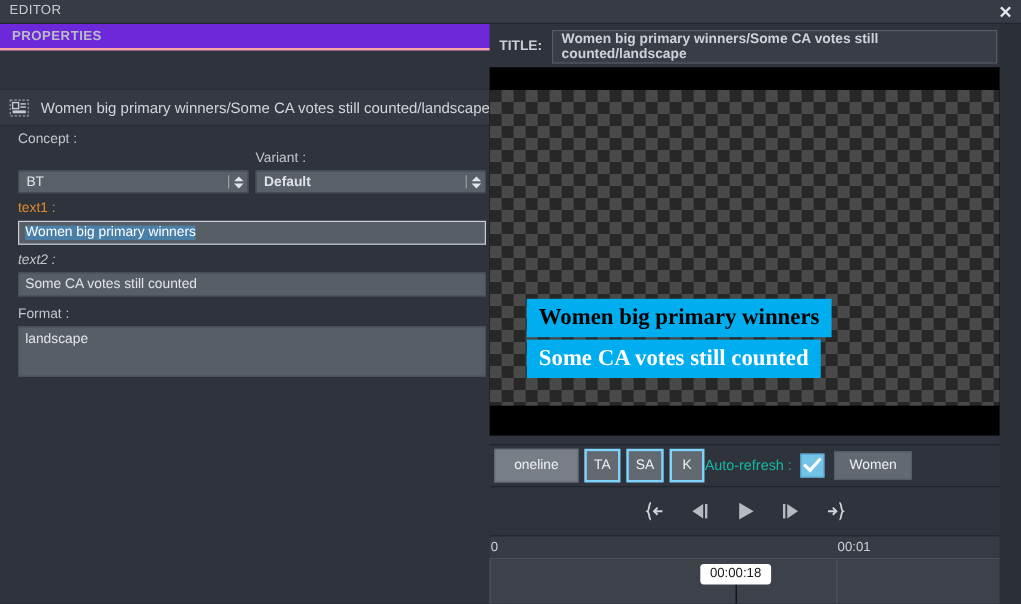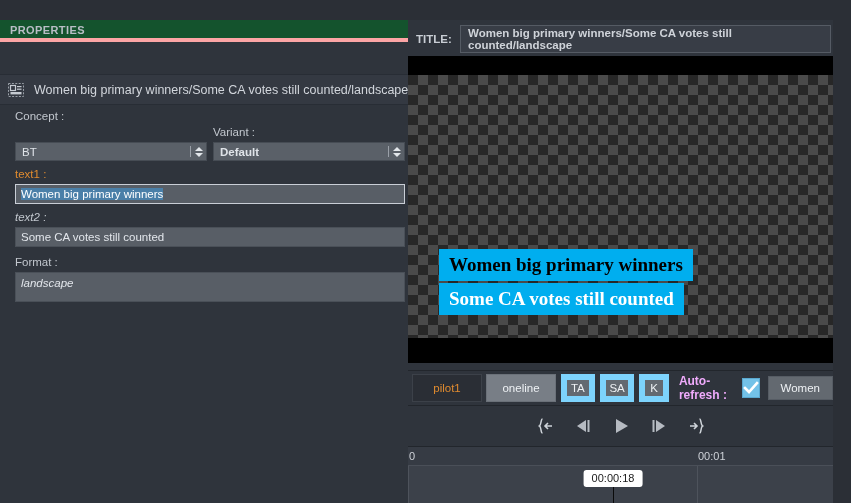--- a/index.html
+++ b/index.html
@@ -30,22 +30,22 @@
   }
 
   
   .left-panel {
     position: absolute; left: 0; top: 20px; width: 425px; height: 483px;
     background: #2f343c;
     border-right: 1px solid #1d2025;
   }
   .props-header {
     position: absolute; left: 0; top: 0; width: 425px; height: 22px;
-    background: #14532d;
-    border-bottom: 4px solid #fca5a5;
+    background: #6d28d9;
+    border-bottom: 2px solid #fca5a5;
   }
   .props-header-label {
     position: absolute; left: 10px; top: 4px;
     font-size: 11px; font-weight: bold; color: #b9bec6; letter-spacing: .4px;
   }
   .collapse-btn {
     position: absolute; left: 406px; top: 37px;
     width: 16px; height: 16px;
     display: flex; align-items: center; justify-content: center;
     color: #b2b7bf; font-size: 13px; cursor: pointer;
@@ -172,25 +172,25 @@
   }
   .tab-btn {
     height: 28px; min-width: 70px; margin-left: 4px;
     display: flex; align-items: center; justify-content: center;
     font-size: 11.5px; cursor: pointer;
   }
   .tab-btn.active { background: #2a2e35; color: #e08b2f; border: 1px solid #3c4149; }
   .tab-btn.plain { background: #787e86; color: #eef1f4; border: 1px solid #6b7179; }
   .sm-btn {
     height: 28px; min-width: 29px; margin-left: 5px; padding: 0 6px;
-    background: #636970; border: 6px solid #7dd3fc;
+    background: #636970; border: 2px solid #7dd3fc;
     display: flex; align-items: center; justify-content: center;
     font-size: 11.5px; color: #eef1f4; cursor: pointer;
   }
-  .ar-label { margin-left: 10px; font-size: 12px; color: #f0abfc; font-weight: bold; }
+  .ar-label { margin-left: 0; font-size: 12px; color: #14b8a6; }
   .ar-check {
     width: 20px; height: 20px; margin-left: 7px;
     background: #73c2e8; border: 1px solid #5aa8cf;
     display: flex; align-items: center; justify-content: center;
     cursor: pointer;
   }
   .ar-check svg { display: block; }
   .load-btn {
     height: 24px; margin-left: 8px; padding: 0 12px;
     background: #636970; border: 1px solid #565c64;
@@ -236,20 +236,24 @@
     border-radius: 3px; white-space: nowrap;
     transform: translateX(-50%);
     cursor: pointer;
   }
 </style>
 </head>
 <body>
 
 <div id="app">
 
+  <div class="topbar">
+    <div class="topbar-title">EDITOR</div>
+    <div class="close-btn">✕</div>
+  </div>
 
   <div class="left-panel">
 
     <div class="props-header">
       <div class="props-header-label">PROPERTIES</div>
     </div>
 
     <div class="collapse-btn">«</div>
 
     <div class="title-row">
@@ -295,21 +299,21 @@
       <div class="txt-input focused" style="left:15px; top:78px; width:390px;">
         <span class="txt-val selected">Women big primary winners</span>
       </div>
 
       <div class="fld-label" style="left:15px; top:105px;font-style:italic;">text2 :</div>
       <div class="txt-input" style="left:15px; top:121px; width:390px;">
         <span class="txt-val">Some CA votes still counted</span>
       </div>
 
       <div class="fld-label" style="left:15px; top:150px;">Format :</div>
-      <div class="txt-area" style="left:15px; top:166px; width:390px; height:30px;font-style:italic;">
+      <div class="txt-area" style="left:15px; top:166px; width:390px; height:42px;">
         <div class="txt-area-val">landscape</div>
       </div>
 
     </div>
   </div>
 
   <div class="right-panel">
 
     <div class="title-bar-row">
       <span class="title-label">TITLE:</span>
@@ -321,21 +325,20 @@
     <div class="preview">
       <div class="checker"></div>
       <div class="lower-third">
         <div class="lt-line1">Women big primary winners</div>
         <br>
         <div class="lt-line2">Some CA votes still counted</div>
       </div>
     </div>
 
     <div class="btnbar">
-      <div class="tab-btn active">pilot1</div>
       <div class="tab-btn plain">oneline</div>
       <div class="sm-btn">TA</div>
       <div class="sm-btn">SA</div>
       <div class="sm-btn">K</div>
       <span class="ar-label">Auto-refresh :</span>
       <span class="ar-check">
         <svg width="16" height="14" viewBox="0 0 16 14">
           <path d="M2 7 L6 11 L14 2" fill="none" stroke="#ffffff" stroke-width="2.6" stroke-linecap="square"></path>
         </svg>
       </span>

